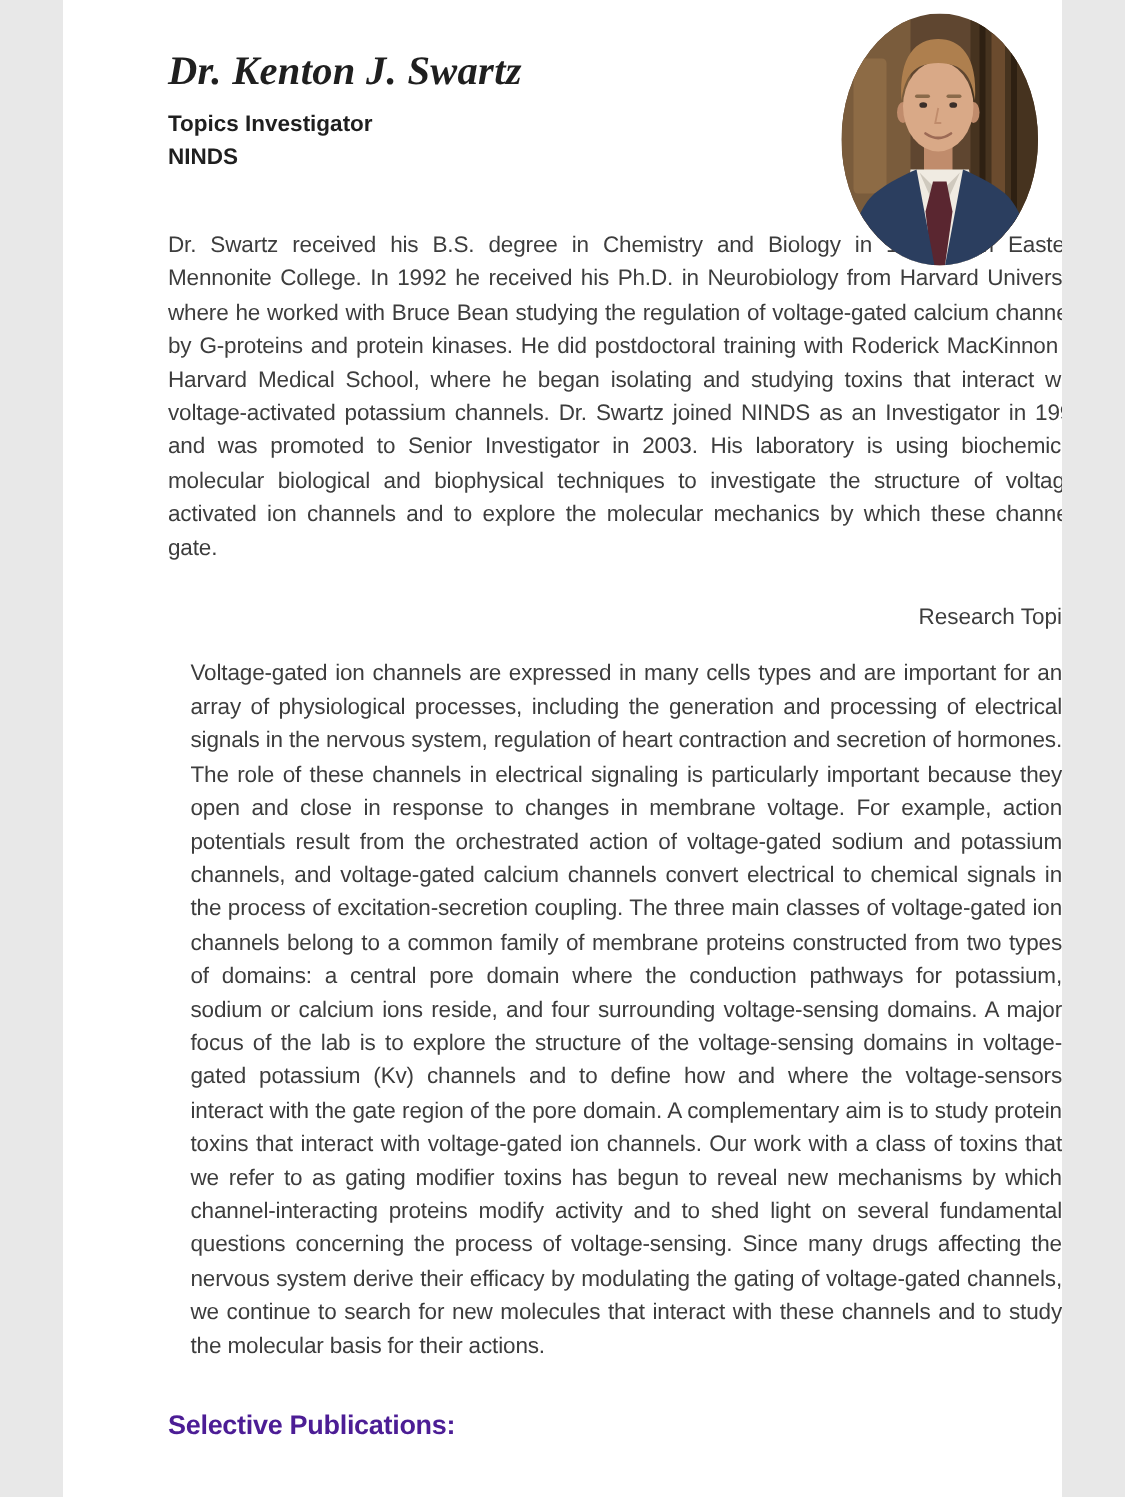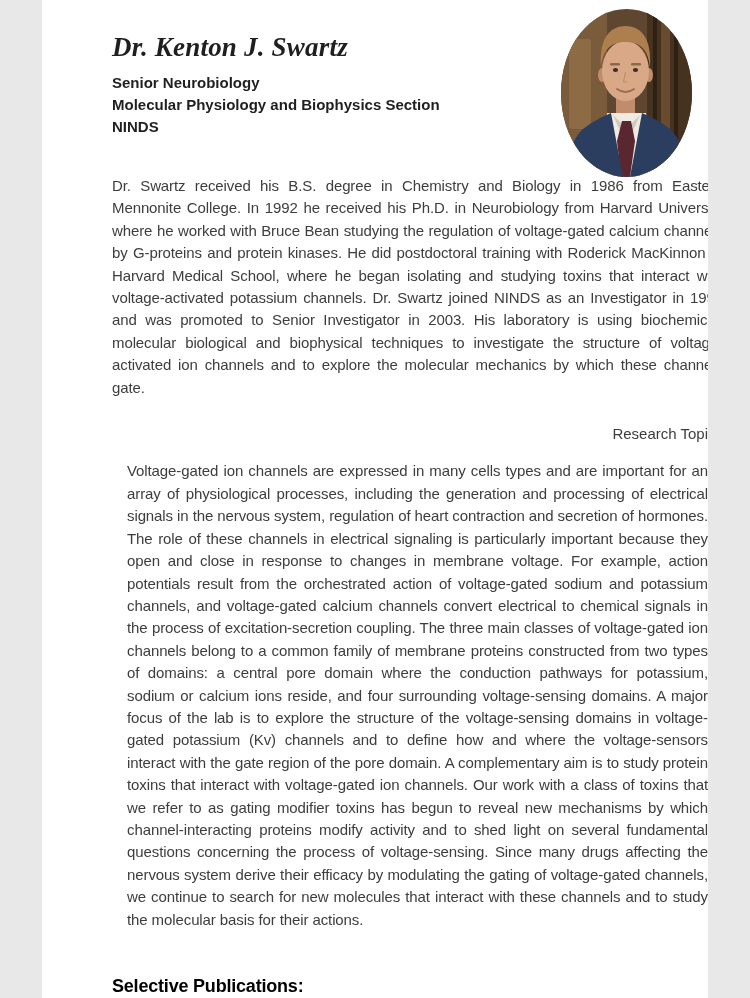--- a/index.html
+++ b/index.html
@@ -62,39 +62,38 @@
   }
   .research-paragraph {
     margin: 15px;
     font-size: 15px;
     line-height: 22.4px;
     text-align: justify;
     color: #3d3d3d;
     letter-spacing: -0.1px;
   }
   .publications-heading {
-    margin: 45px 0 0 0;
+    margin: 31px 0 0 0;
     font-size: 18px;
     font-weight: bold;
-    color: #000000;
+    color: #4c1d95;
     letter-spacing: -0.2px;
   }
 </style>
 </head>
 <body>
 
 <div class="page">
 
   <div class="content">
 
     <div class="page-title">Dr. Kenton J. Swartz</div>
 
     <div class="subtitle-block">
-      <span class="subtitle-line">Senior Neurobiology</span>
-      <span class="subtitle-line">Molecular Physiology and Biophysics Section</span>
+      <span class="subtitle-line">Topics Investigator</span>
       <span class="subtitle-line">NINDS</span>
     </div>
 
     <p class="bio-paragraph">Dr. Swartz received his B.S. degree in Chemistry and Biology in 1986 from Eastern Mennonite College. In 1992 he received his Ph.D. in Neurobiology from Harvard University where he worked with Bruce Bean studying the regulation of voltage-gated calcium channels by G-proteins and protein kinases. He did postdoctoral training with Roderick MacKinnon at Harvard Medical School, where he began isolating and studying toxins that interact with voltage-activated potassium channels. Dr. Swartz joined NINDS as an Investigator in 1997 and was promoted to Senior Investigator in 2003. His laboratory is using biochemical, molecular biological and biophysical techniques to investigate the structure of voltage-activated ion channels and to explore the molecular mechanics by which these channels gate.</p>
 
     <p class="research-heading">Research Topics</p>
 
     <p class="research-paragraph">Voltage-gated ion channels are expressed in many cells types and are important for an array of physiological processes, including the generation and processing of electrical signals in the nervous system, regulation of heart contraction and secretion of hormones. The role of these channels in electrical signaling is particularly important because they open and close in response to changes in membrane voltage. For example, action potentials result from the orchestrated action of voltage-gated sodium and potassium channels, and voltage-gated calcium channels convert electrical to chemical signals in the process of excitation-secretion coupling. The three main classes of voltage-gated ion channels belong to a common family of membrane proteins constructed from two types of domains: a central pore domain where the conduction pathways for potassium, sodium or calcium ions reside, and four surrounding voltage-sensing domains. A major focus of the lab is to explore the structure of the voltage-sensing domains in voltage-gated potassium (Kv) channels and to define how and where the voltage-sensors interact with the gate region of the pore domain. A complementary aim is to study protein toxins that interact with voltage-gated ion channels. Our work with a class of toxins that we refer to as gating modifier toxins has begun to reveal new mechanisms by which channel-interacting proteins modify activity and to shed light on several fundamental questions concerning the process of voltage-sensing. Since many drugs affecting the nervous system derive their efficacy by modulating the gating of voltage-gated channels, we continue to search for new molecules that interact with these channels and to study the molecular basis for their actions.</p>
 
     <p class="publications-heading">Selective Publications:</p>

